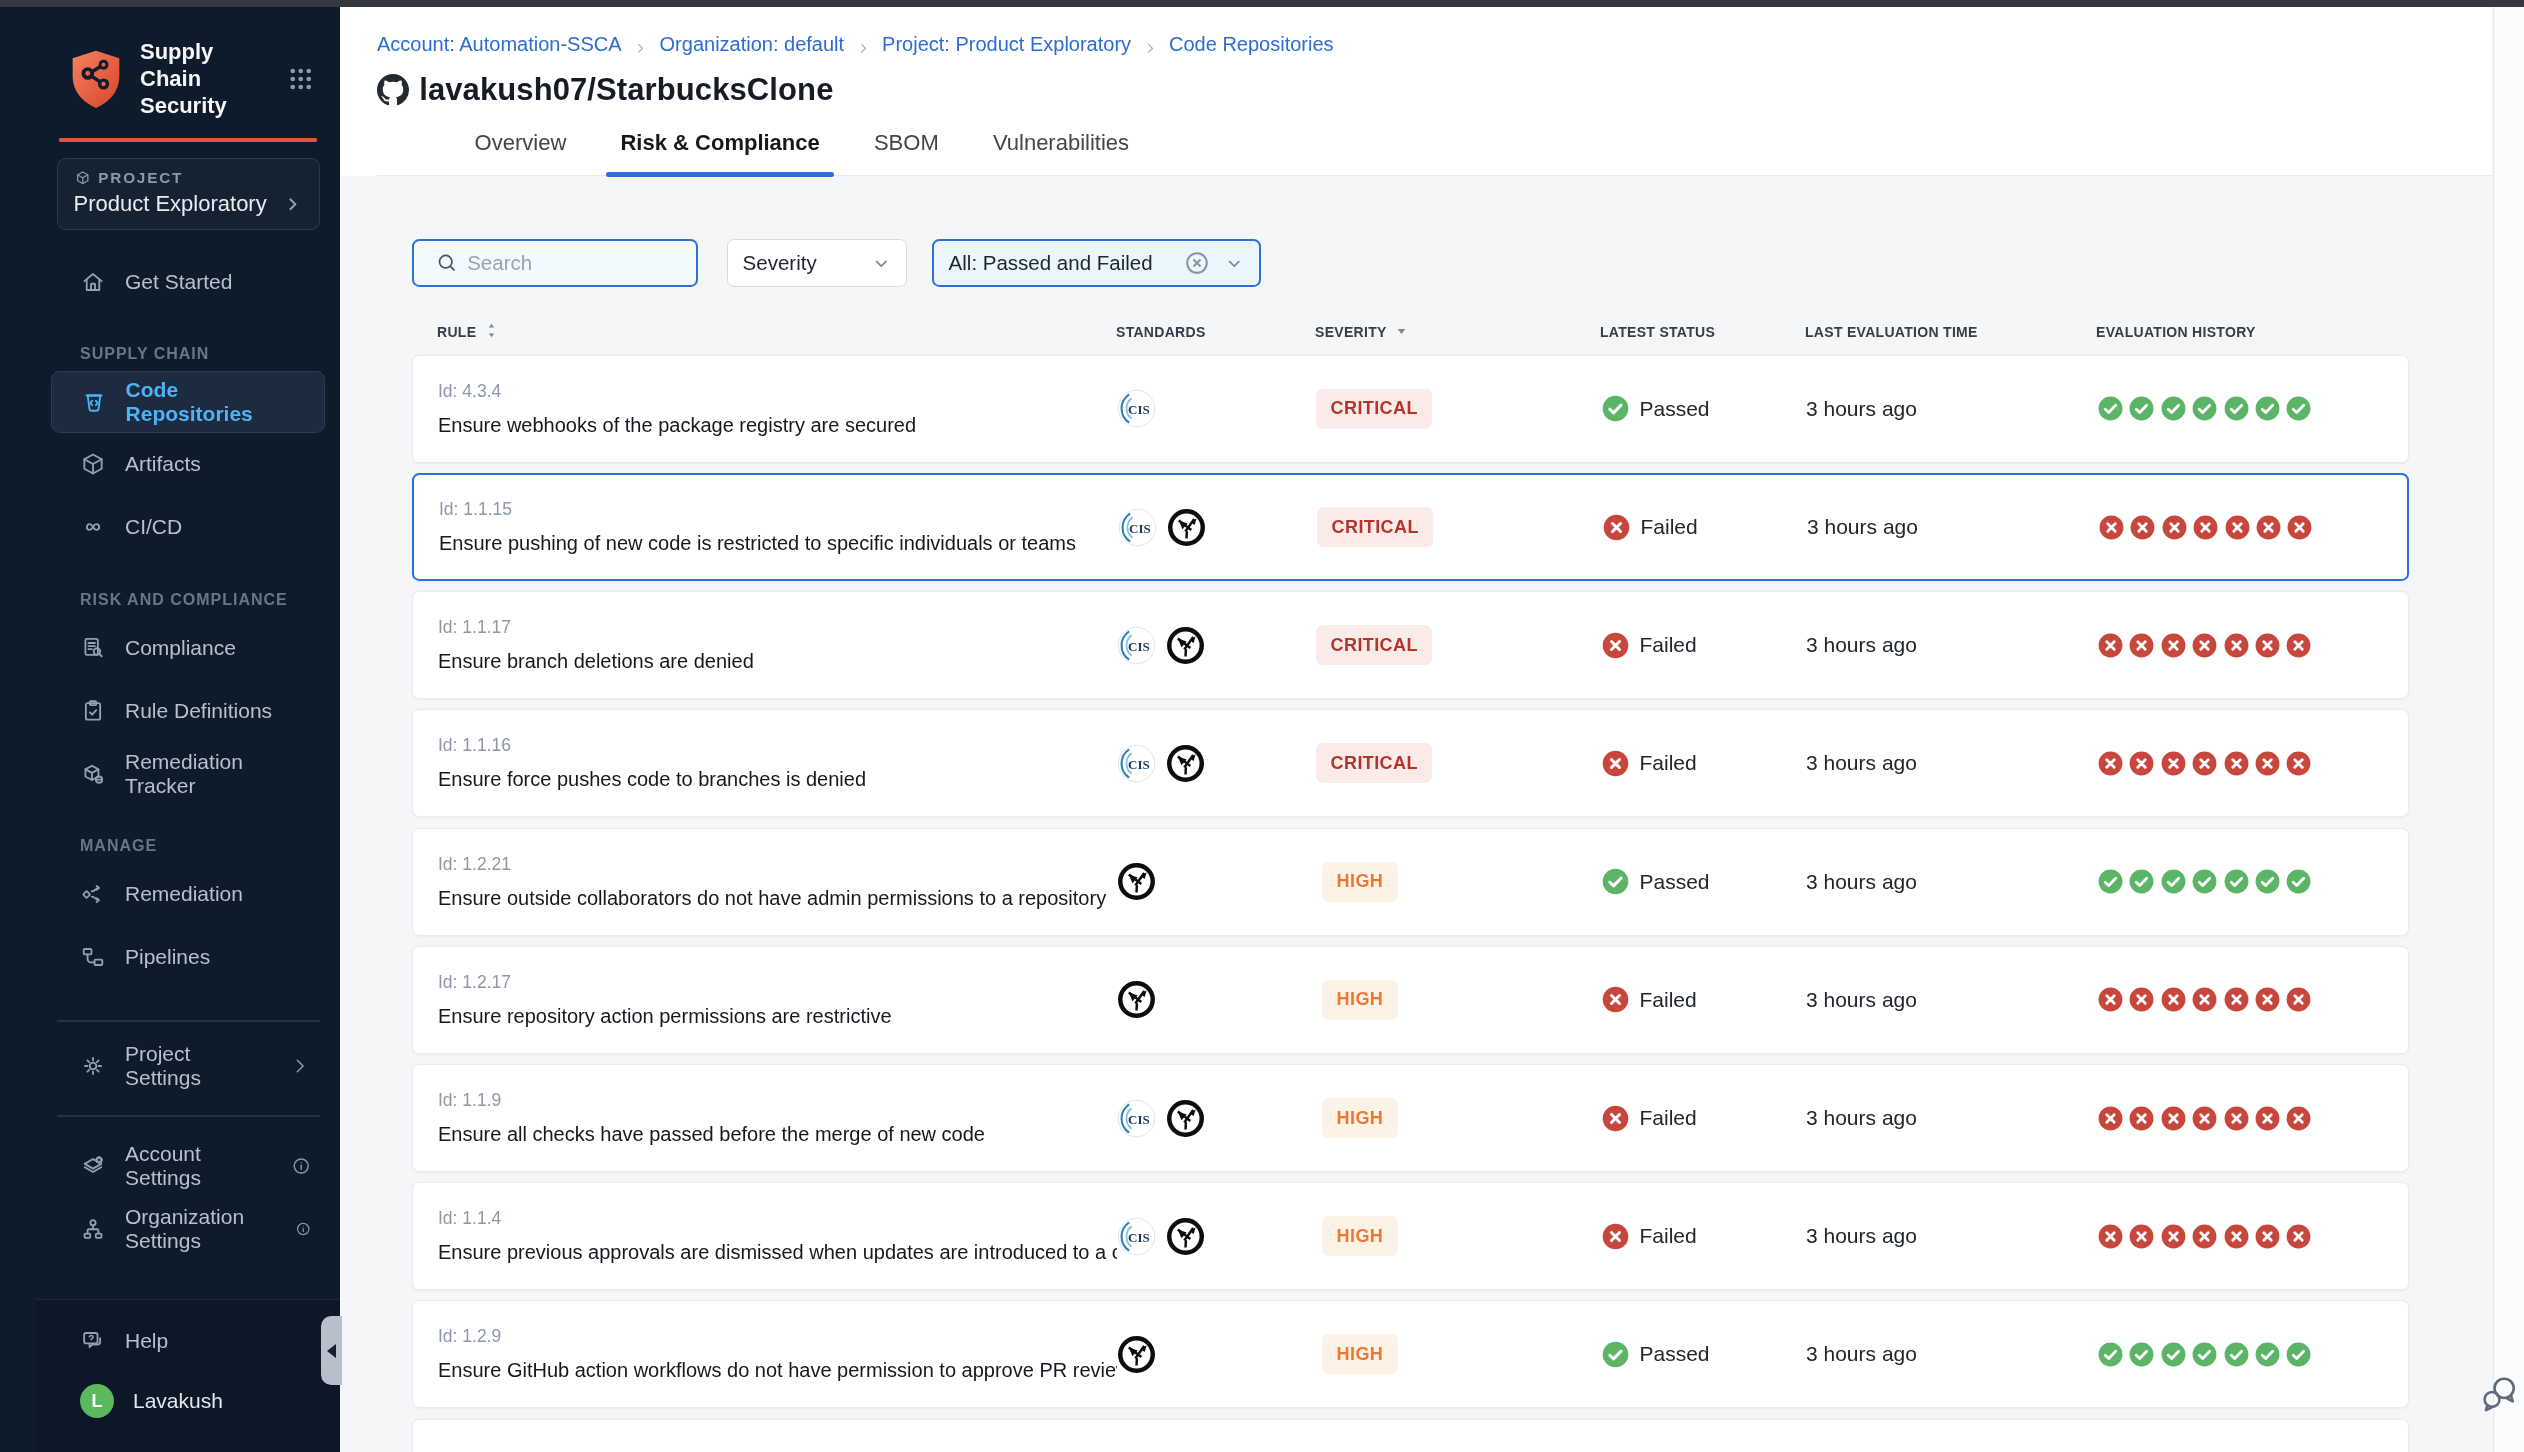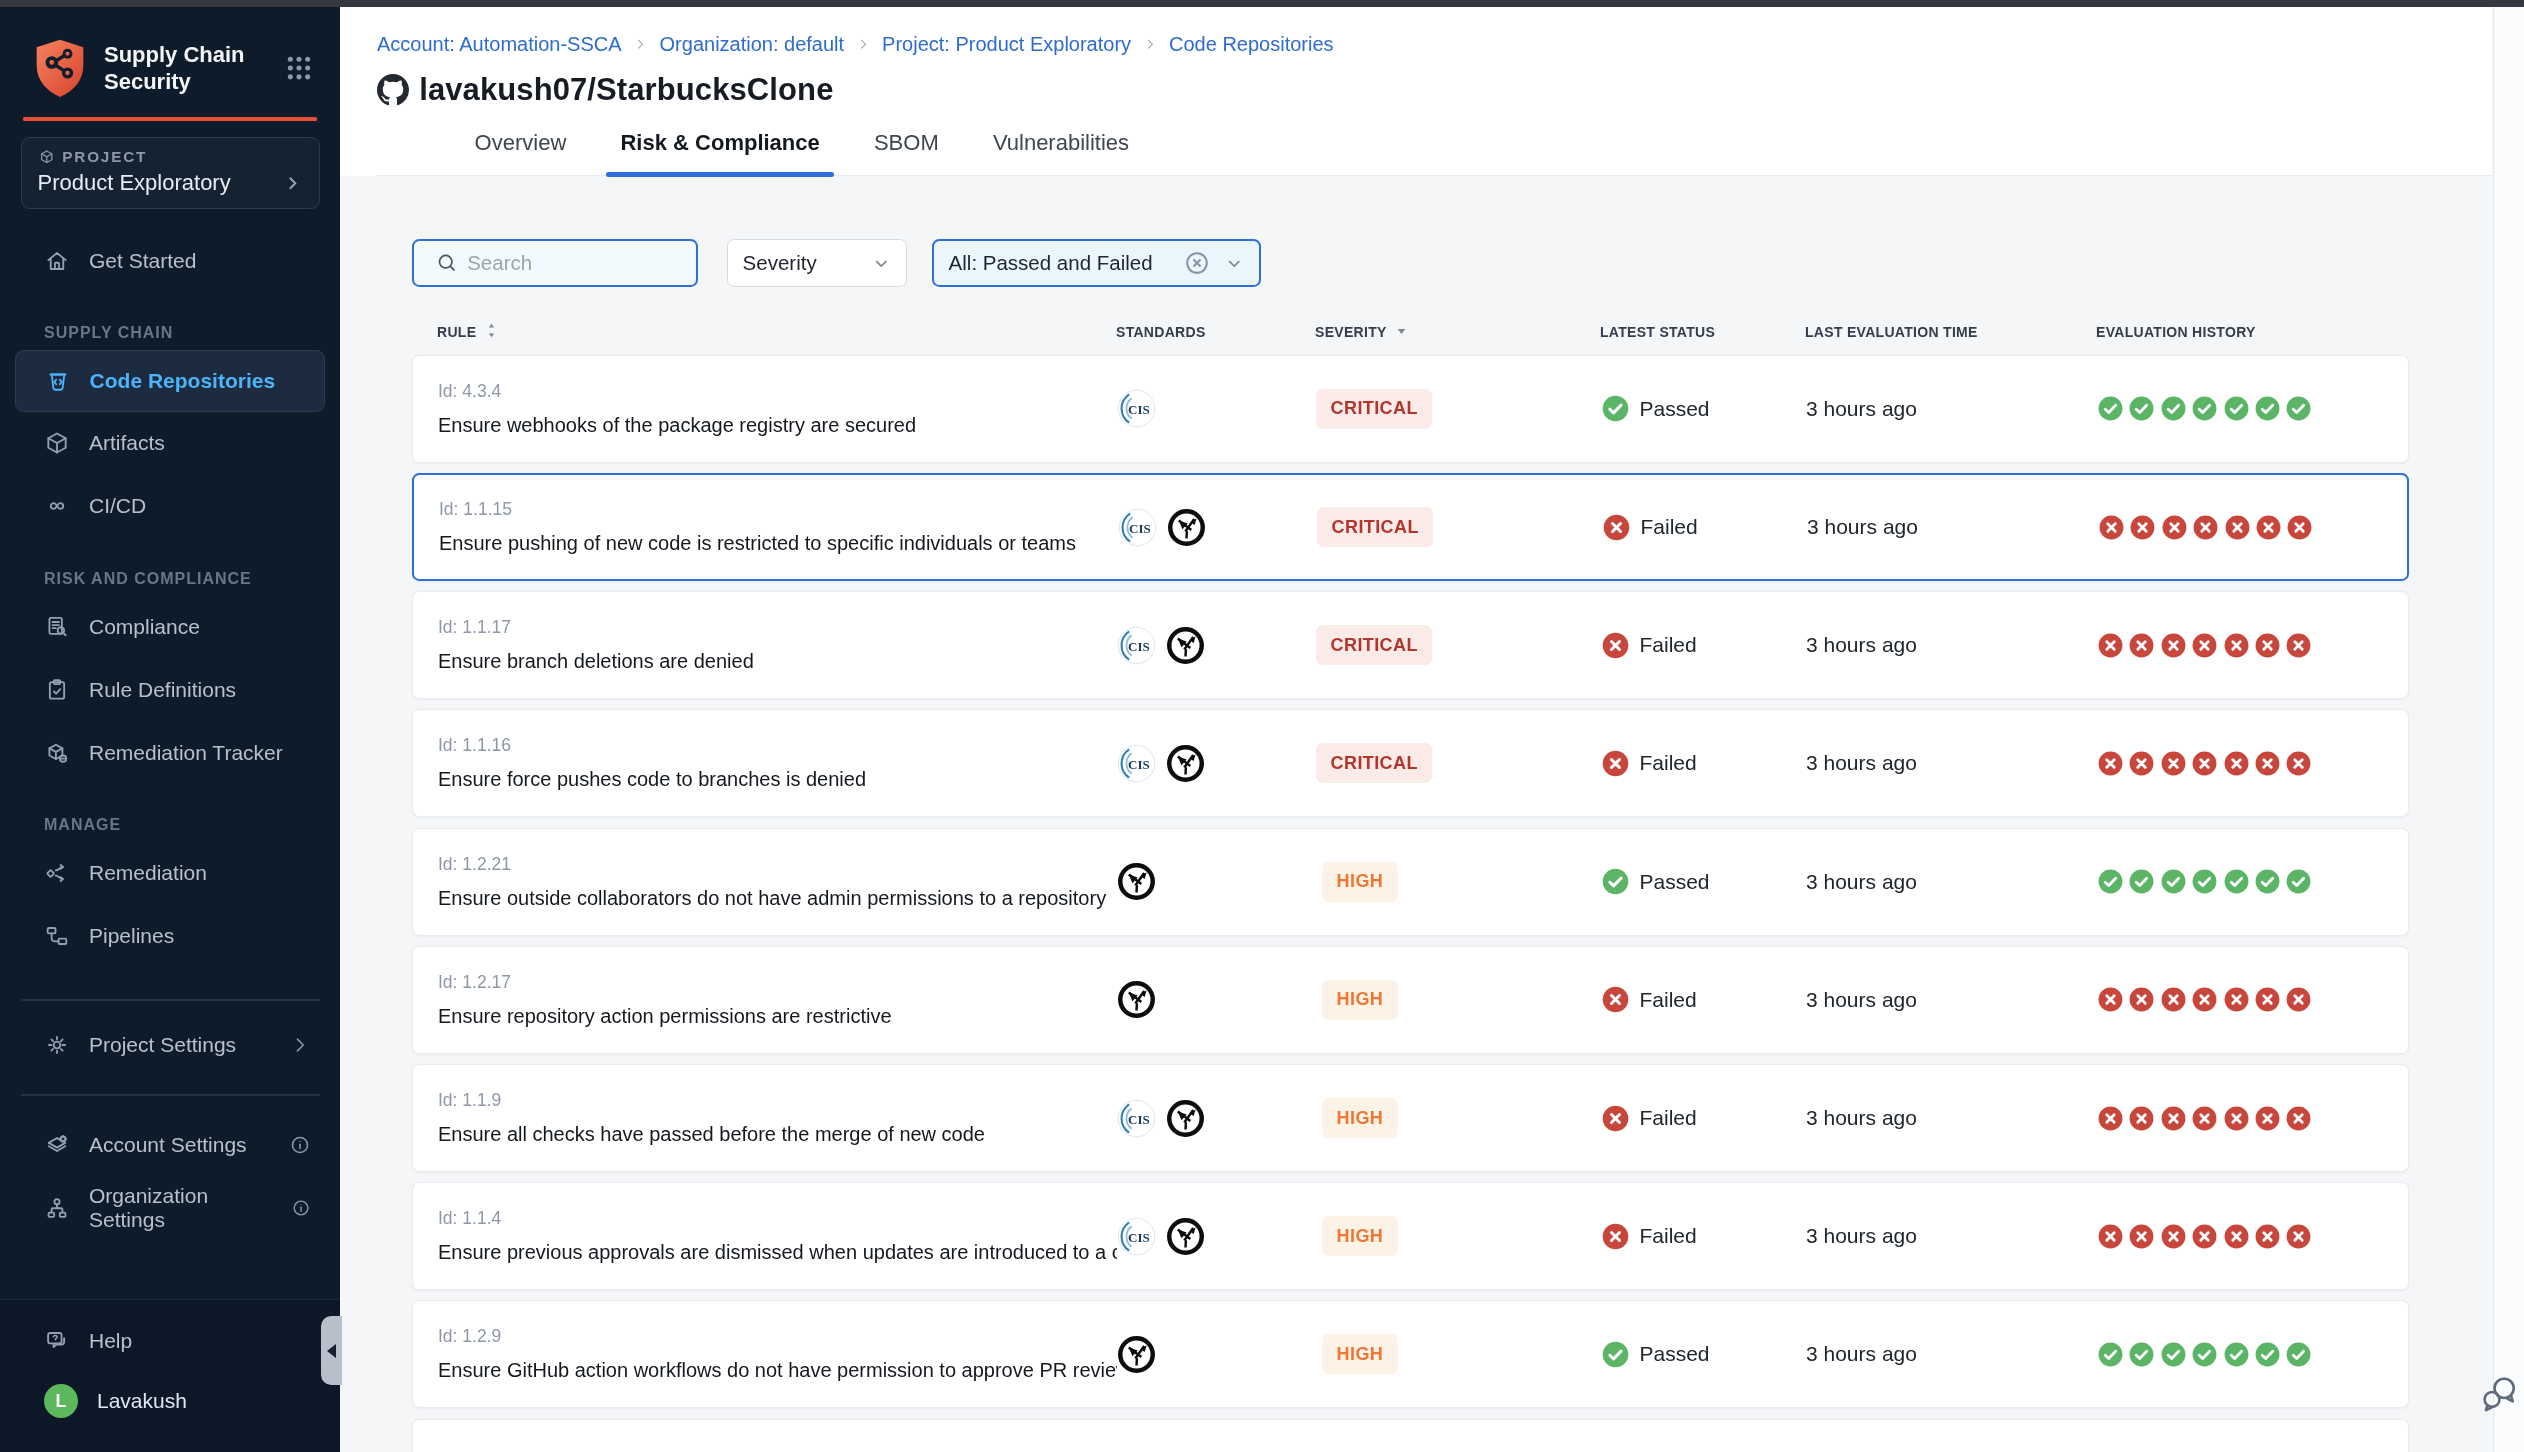--- a/index.html
+++ b/index.html
@@ -6,21 +6,21 @@
   html,body { width:2525px; height:1452px; overflow:hidden;
     font-family:"Liberation Sans", sans-serif; background:#f5f6f8; }
   .app { position:relative; width:2525px; height:1452px; }
 
   
   .top-strip { position:absolute; top:0; left:0; width:2525px; height:7.3px;
     background:#35393f; z-index:60; }
 
   
   .sidebar { position:absolute; left:0; top:0; width:340px; height:1452px;
-    background:#0e1b2b; display:flex; flex-direction:column; z-index:30; color:#b8c0cb; }
+    background:#0e1b2b; display:flex; flex-direction:column; z-index:30; color:#b8c0cb;padding-left:36px; }
   .logo-row { display:flex; align-items:center; padding:38px 25px 0 32px; gap:16px; }
   .logo-shield { width:56px; height:60px; flex:none; }
   .logo-title { font-size:22px; line-height:27px; font-weight:bold; color:#f4f6f9; white-space:pre-line; }
   .apps-btn { margin-left:auto; width:32px; height:32px; color:#8d98a8; cursor:pointer; }
   .apps-btn svg { width:100%; height:100%; }
   .brand-rule { height:3.7px; background:var(--brand-orange,#e8503a); margin:19px 23.4px 0 23.4px; border-radius:1.5px; }
   .project-card { margin:16px 20.5px 0 20.5px; border:1.5px solid #2c3a4d; background:#152232;
     border-radius:8.8px; padding:10.2px 16px 11.7px 16px; display:flex; flex-direction:column; gap:4.4px; cursor:pointer; }
   .project-top { display:flex; align-items:center; gap:7.3px; color:#8d98a8; }
   .project-top svg { width:17.5px; height:17.5px; }
@@ -45,21 +45,21 @@
     color:#fff; font-size:18px; font-weight:bold; display:flex; align-items:center; justify-content:center; flex:none; }
   .collapse-handle { position:absolute; left:321px; top:1316px; width:20.5px; height:69px;
     background:#b8bfca; border-radius:10.2px 0 0 10.2px; display:flex; align-items:center; justify-content:center;
     cursor:pointer; z-index:40; }
   .collapse-handle .arr { width:0; height:0; border-top:7.3px solid transparent; border-bottom:7.3px solid transparent;
     border-right:9.5px solid #15202e; }
 
   
   .main { position:absolute; left:340px; top:7.3px; width:2152px; height:1445px; background:#f5f6f8; }
   .page-header { background:#ffffff; padding:26px 0 0 37px; }
-  .breadcrumb { display:flex; align-items:flex-start; gap:11.7px; font-size:20px; }
+  .breadcrumb { display:flex; align-items:center; gap:11.7px; font-size:20px; }
   .crumb { color:var(--link-blue,#2e6bd3); cursor:pointer; }
   .crumb-sep { width:14.6px; height:14.6px; color:#9aa3af; }
   .title-row { display:flex; align-items:center; gap:10.2px; margin-top:16px; }
   .gh-ic { width:32px; height:32px; color:#24292f; }
   .page-title { font-size:31px; font-weight:bold; color:#171c24; letter-spacing:0.1px; }
   .tabs { display:flex; gap:25px; padding-left:83px; background:#fff; border-bottom:1.5px solid #e9ebee; margin-top:7.3px; }
   .tab { position:relative; font-size:22px; color:#3f4650; padding:14.6px 14.6px 19px 14.6px; cursor:pointer; }
   .tab.active { color:#14181f; font-weight:bold; }
   .tab.active::after { content:""; position:absolute; left:0; right:0; bottom:-1.5px; height:5.1px;
     background:var(--accent-blue,#2e6fd8); border-radius:2.9px; }

